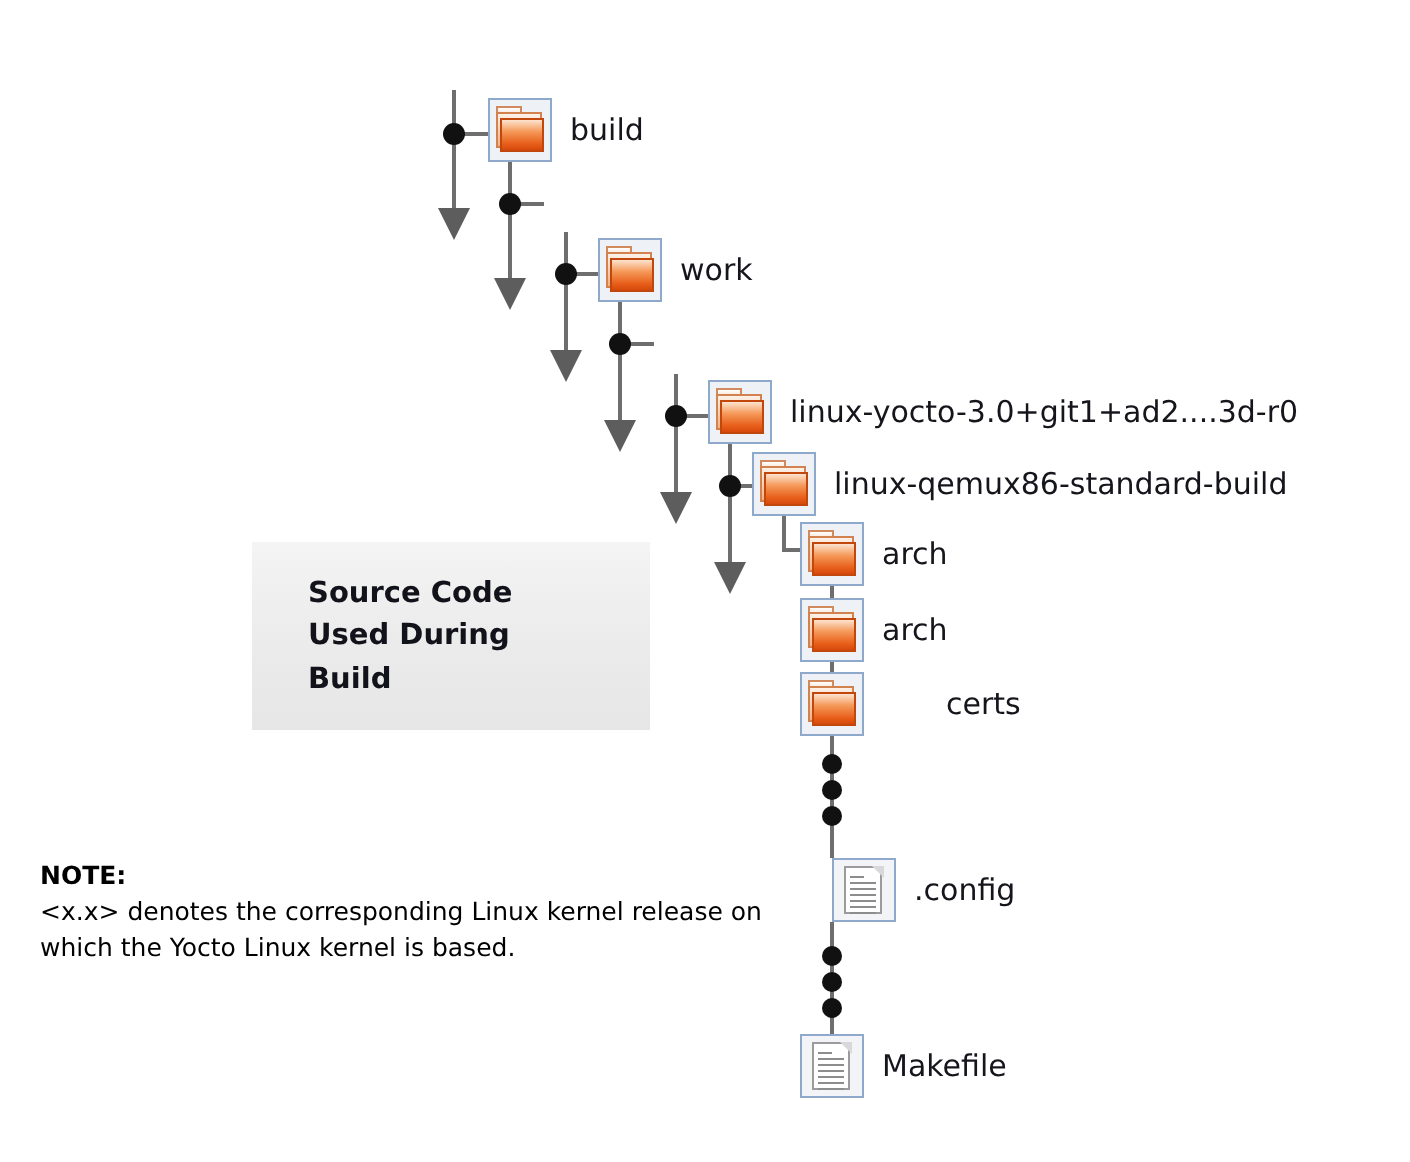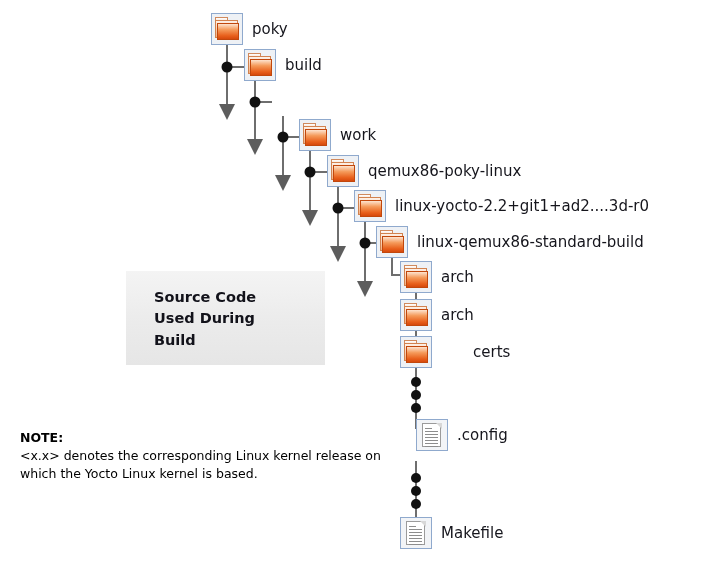--- a/index.html
+++ b/index.html
@@ -232,30 +232,20 @@
     <g fill="#111111">
       <circle cx="416" cy="382" r="5"></circle>
       <circle cx="416" cy="395" r="5"></circle>
       <circle cx="416" cy="408" r="5"></circle>
       <circle cx="416" cy="478" r="5"></circle>
       <circle cx="416" cy="491" r="5"></circle>
       <circle cx="416" cy="504" r="5"></circle>
     </g>
   </svg>
 
-  <div class="node" style="left:211px; top:13px;">
-    <div class="icon-box folder">
-      <div class="folder-glyph">
-          <span class="tab"></span>
-          <span class="back"></span>
-          <span class="front"></span>
-        </div>
-    </div>
-    <span class="node-label">poky</span>
-  </div>
 
   <div class="node" style="left:244px; top:49px;">
     <div class="icon-box folder">
       <div class="folder-glyph">
           <span class="tab"></span>
           <span class="back"></span>
           <span class="front"></span>
         </div>
     </div>
     <span class="node-label">build</span>
@@ -266,40 +256,30 @@
     <div class="icon-box folder">
       <div class="folder-glyph">
           <span class="tab"></span>
           <span class="back"></span>
           <span class="front"></span>
         </div>
     </div>
     <span class="node-label">work</span>
   </div>
 
-  <div class="node" style="left:327px; top:155px;">
-    <div class="icon-box folder">
-      <div class="folder-glyph">
-          <span class="tab"></span>
-          <span class="back"></span>
-          <span class="front"></span>
-        </div>
-    </div>
-    <span class="node-label">qemux86-poky-linux</span>
-  </div>
 
   <div class="node" style="left:354px; top:190px;">
     <div class="icon-box folder">
       <div class="folder-glyph">
           <span class="tab"></span>
           <span class="back"></span>
           <span class="front"></span>
         </div>
     </div>
-    <span class="node-label">linux-yocto-2.2+git1+ad2....3d-r0</span>
+    <span class="node-label">linux-yocto-3.0+git1+ad2....3d-r0</span>
   </div>
 
   <div class="node" style="left:376px; top:226px;">
     <div class="icon-box folder">
       <div class="folder-glyph">
           <span class="tab"></span>
           <span class="back"></span>
           <span class="front"></span>
         </div>
     </div>
@@ -332,21 +312,21 @@
     <div class="icon-box folder">
       <div class="folder-glyph">
           <span class="tab"></span>
           <span class="back"></span>
           <span class="front"></span>
         </div>
     </div>
     <span class="node-label">certs</span>
   </div>
 
-  <div class="node" style="left:400px; top:419px;padding-left:16px;">
+  <div class="node" style="left:400px; top:429px;padding-left:16px;">
     <div class="icon-box">
       <div class="doc-glyph">
         <span class="page"></span>
           <span class="fold"></span>
         <span class="lines">
             <i></i>
             <i></i>
             <i></i>
             <i></i>
             <i></i>

